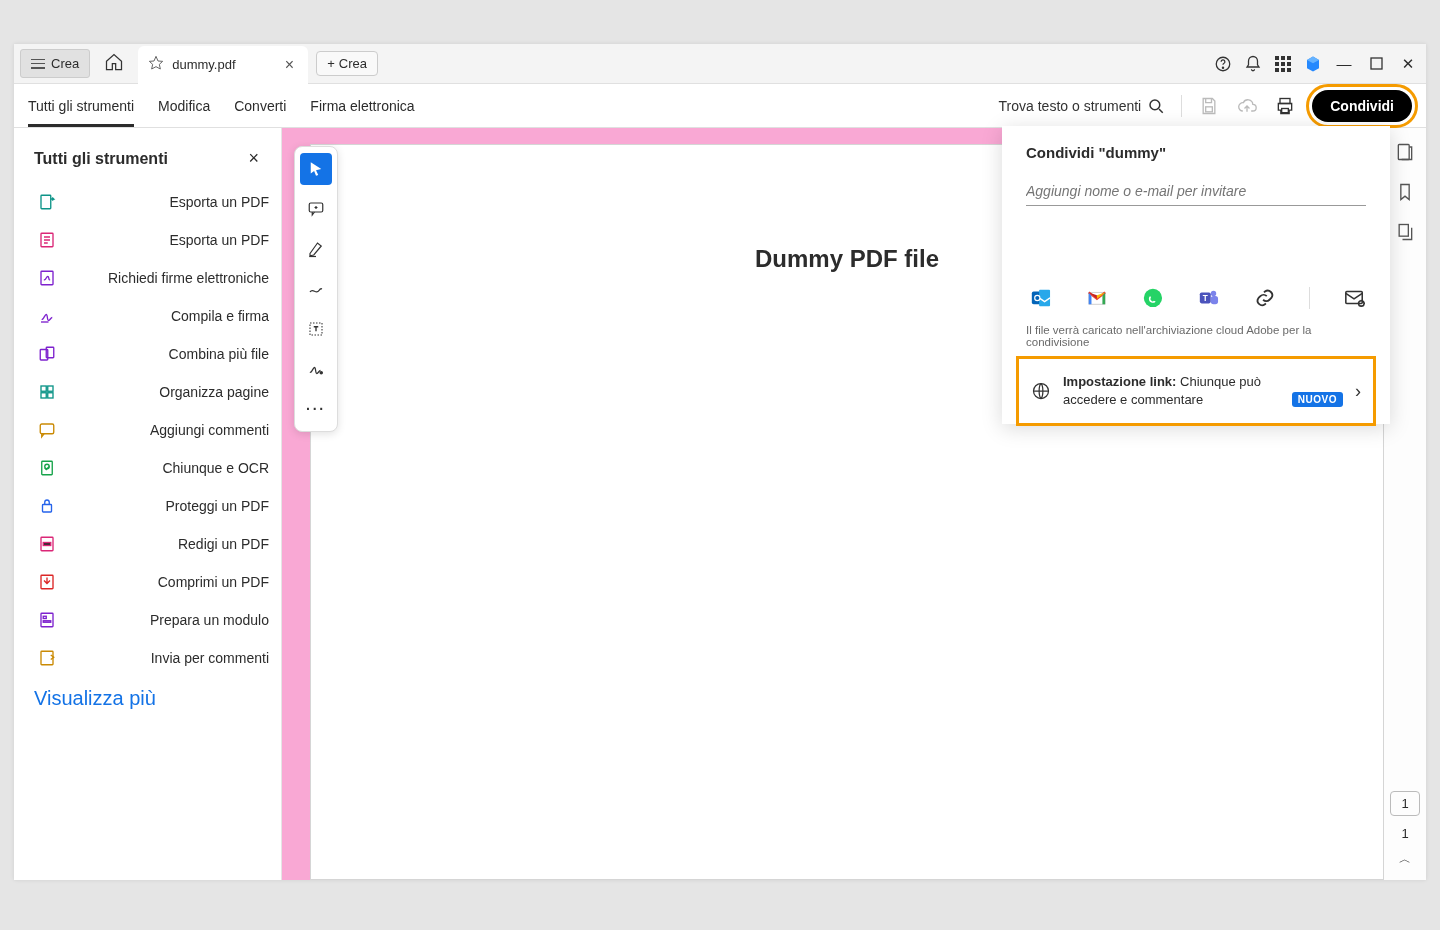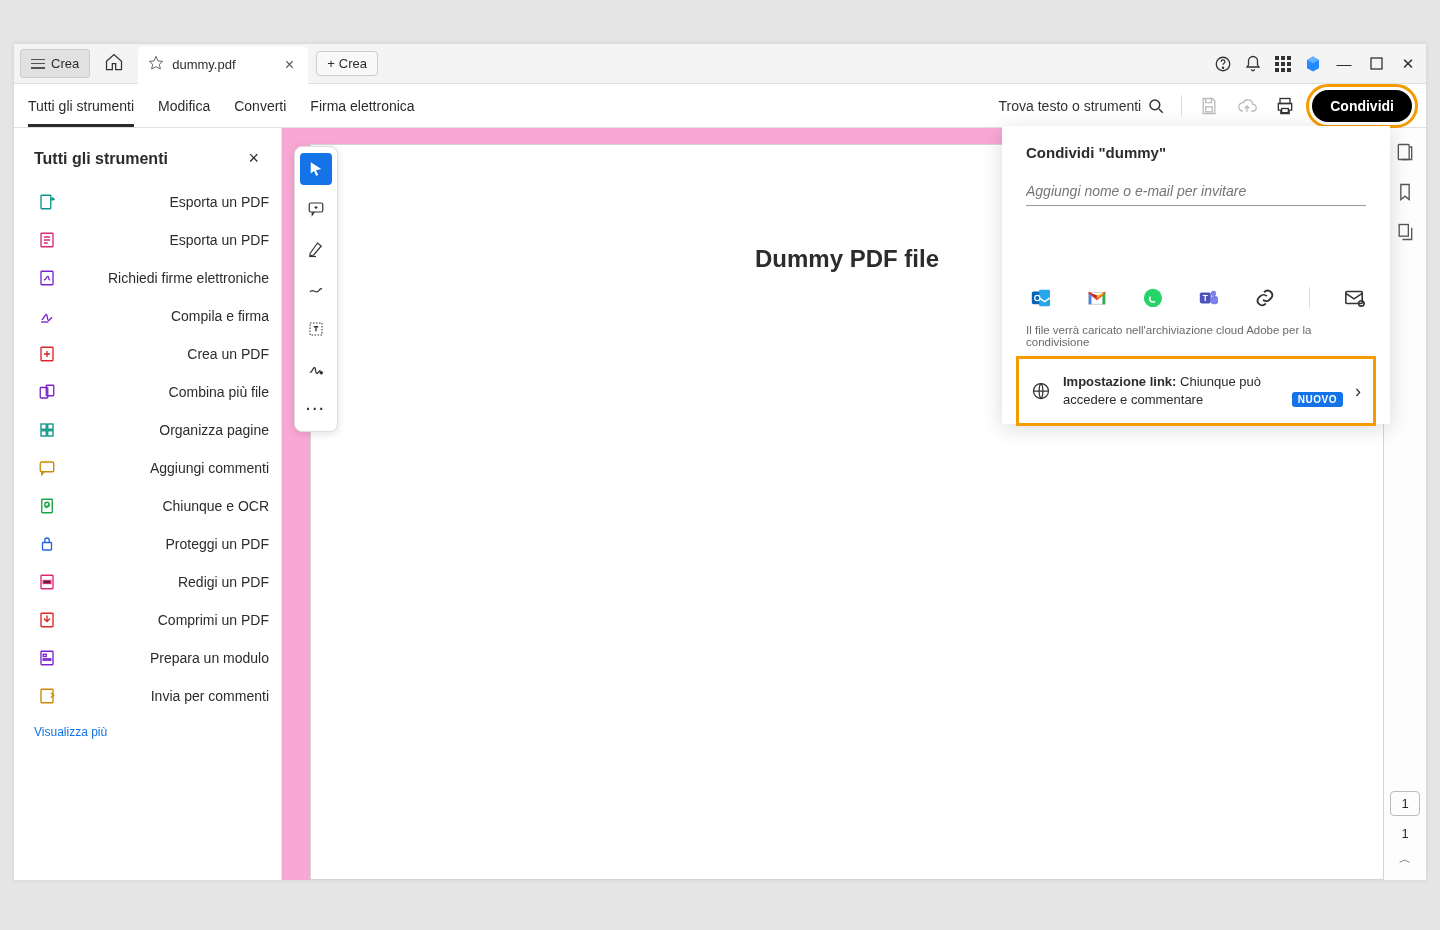--- a/index.html
+++ b/index.html
@@ -45,21 +45,21 @@
   .content { flex:1; display:flex; position:relative; overflow:hidden; }
   
   .sidebar { width: 268px; border-right: 1px solid #e5e5e5; padding: 18px 8px 10px 20px; overflow-y:auto; background:#fff; }
   .sidebar-header { display:flex; align-items:center; justify-content:space-between; margin-bottom: 14px; padding-right:10px; }
   .sidebar-title { font-size: 16px; font-weight: 700; }
   .sidebar-close { font-size: 18px; cursor:pointer; padding: 2px 4px; }
   .tool-list { display:flex; flex-direction:column; gap: 4px; }
   .tool-item { display:flex; align-items:center; gap: 14px; padding: 8px 4px; cursor:pointer; border-radius:4px; font-size:14px;justify-content:space-between; }
   .tool-icon { width:18px; height:18px; flex:none; }
   .tool-icon svg { width:18px; height:18px; }
-  .view-more { color: #1473e6; font-size: 12px; margin-top: 12px; cursor:pointer; display:inline-block; }
+  .view-more { color: #1473e6; font-size: 20px; margin-top: 12px; cursor:pointer; display:inline-block; }
 
   .doc-area { flex:1; background:#f9a8d4; position:relative; }
   .page-view { position:absolute; left: 28px; top: 16px; right: 0; bottom: 0; border: 1px solid #d5d5d5; background:#fff; padding: 100px 40px; }
   .page-text { font-size: 24px; font-weight: 700; text-align:center; margin-top: 0; }
 
   
   .vtoolbar { position:absolute; left: 12px; top: 18px; width: 44px; background:#fff; border:1px solid #ddd; border-radius: 8px; box-shadow: 0 2px 8px rgba(0,0,0,0.12); padding: 6px 4px; display:flex; flex-direction:column; align-items:center; gap:8px; z-index: 5; }
   .vbtn { width:32px; height:32px; border-radius:4px; display:flex; align-items:center; justify-content:center; cursor:pointer; color:#333; }
   .vbtn svg { width:18px; height:18px; }
   .vbtn.selected { background:#1473e6; color:#fff; }
@@ -232,27 +232,20 @@
             <span>Richiedi firme elettroniche</span>
           </div>
           <div class="tool-item">
             <span class="tool-icon"><svg viewBox="0 0 24 24" fill="none" stroke="#7e22ce" stroke-width="1.8">
                 <path d="M5 16c2 2 4-6 6-6s1 8 3 8 3-4 5-4"></path>
                 <path d="M4 20h10"></path>
               </svg></span>
             <span>Compila e firma</span>
           </div>
           <div class="tool-item">
-            <span class="tool-icon"><svg viewBox="0 0 24 24" fill="none" stroke="#dc2626" stroke-width="1.8">
-                <rect x="4" y="3" width="16" height="18" rx="1"></rect>
-                <path d="M12 8v8M8 12h8"></path>
-              </svg></span>
-            <span>Crea un PDF</span>
-          </div>
-          <div class="tool-item">
             <span class="tool-icon"><svg viewBox="0 0 24 24" fill="none" stroke="#7e22ce" stroke-width="1.8">
                 <rect x="3" y="6" width="10" height="14" rx="1"></rect>
                 <rect x="11" y="3" width="10" height="14" rx="1"></rect>
               </svg></span>
             <span>Combina più file</span>
           </div>
           <div class="tool-item">
             <span class="tool-icon"><svg viewBox="0 0 24 24" fill="none" stroke="#0d9488" stroke-width="1.8">
                 <rect x="4" y="4" width="7" height="7"></rect>
                 <rect x="13" y="4" width="7" height="7"></rect>

